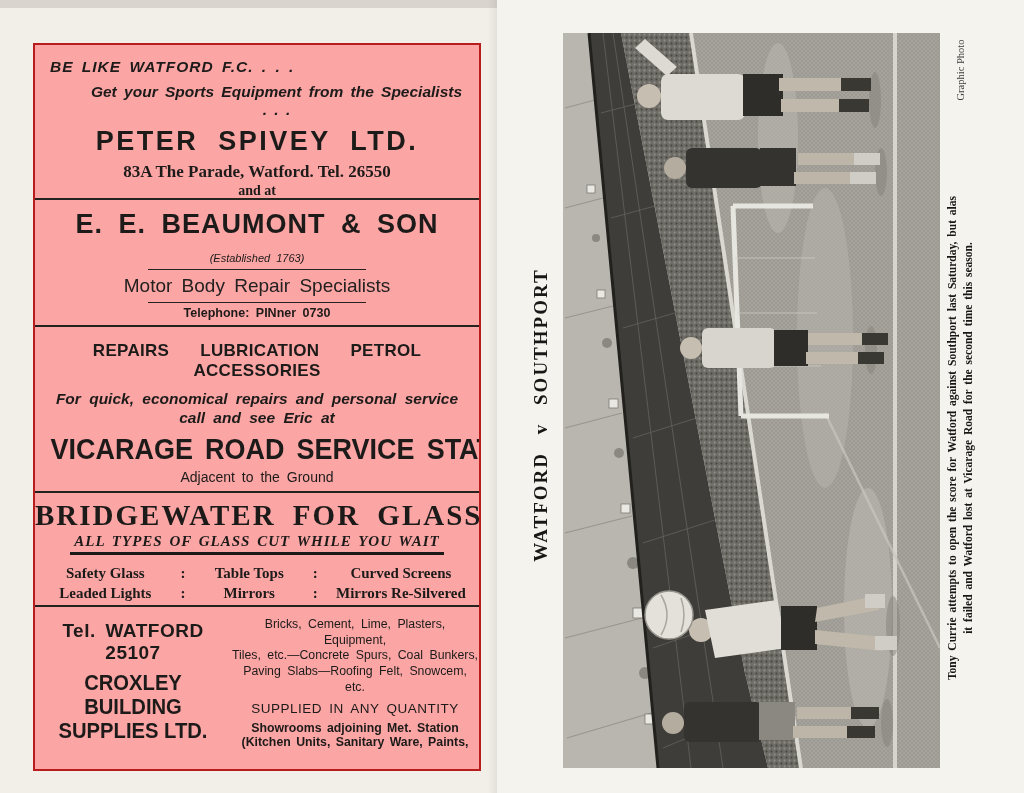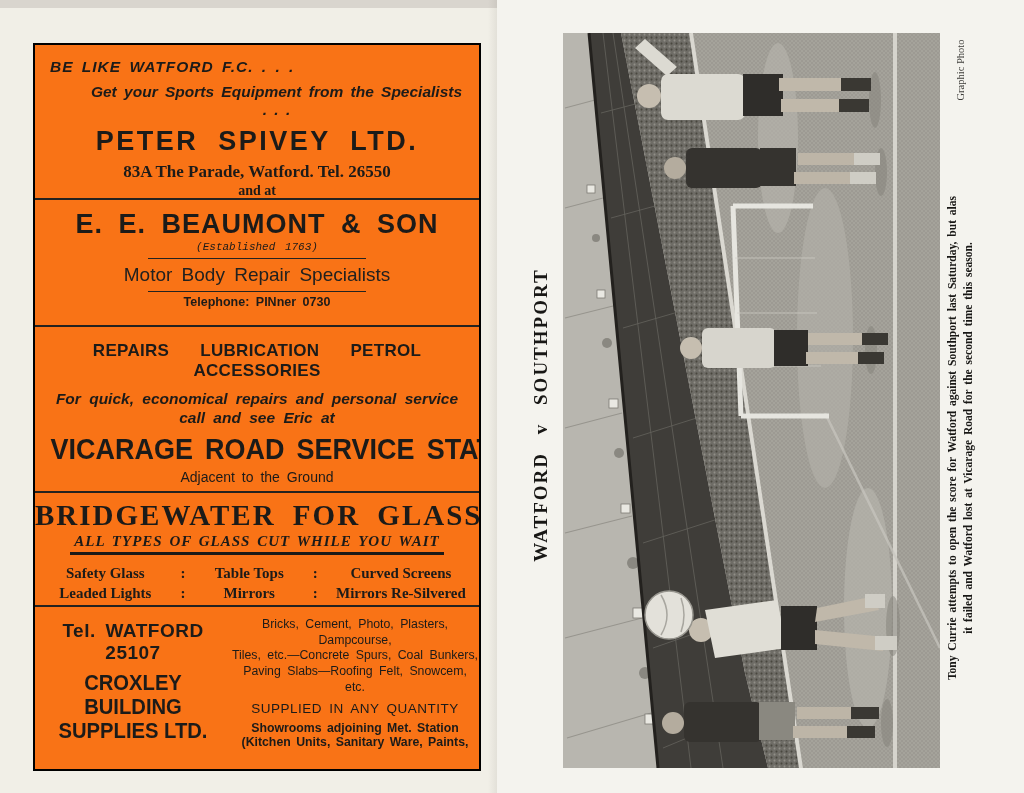--- a/index.html
+++ b/index.html
@@ -5,36 +5,36 @@
   html,body{margin:0;padding:0;background:#cfccc5;}
   #scan{position:relative;width:1024px;height:793px;background:#d9d5ce;overflow:hidden;
         font-family:"Liberation Sans",sans-serif;color:#1c1b19;}
   
   #page-left{position:absolute;left:0;top:8px;width:497px;height:785px;background:#f1efe7;}
   #page-right{position:absolute;left:497px;top:0;width:527px;height:793px;background:#f4f3ee;}
   #gutter{position:absolute;left:488px;top:0;width:30px;height:793px;
           background:linear-gradient(to right,rgba(0,0,0,0),rgba(90,85,75,.14) 45%,rgba(0,0,0,0));}
   .staple{position:absolute;width:4px;height:15px;background:#c9c5bd;border:1px solid #8f8b83;border-radius:2px;}
   
-  #adbox{position:absolute;left:33px;top:35px;width:444px;height:724px;border:2px solid #000000;
-         background:#f97316;box-sizing:content-box;}
+  #adbox{position:absolute;left:33px;top:35px;width:444px;height:724px;border:2px solid #b91c1c;
+         background:#fca5a5;box-sizing:content-box;}
   .ad{box-sizing:border-box;overflow:hidden;text-align:center;}
   .sep{border-bottom:2px solid #242320;}
   .serifb{font-family:"Liberation Serif",serif;font-weight:bold;}
   
   #ad-spivey{height:155px;}
   .sp-tag1{text-align:left;padding:13px 0 0 15px;font-size:15.5px;font-style:italic;letter-spacing:1px;word-spacing:3px;font-weight:bold;}
   .sp-tag2{text-align:center;padding:7px 16px 0 55px;font-size:15.5px;font-style:italic;word-spacing:3px;font-weight:bold;}
   .sp-name{margin-top:7px;font-size:27px;font-weight:bold;letter-spacing:2.5px;word-spacing:10px;}
   .sp-addr{font-family:"Liberation Serif",serif;font-weight:bold;font-size:17px;line-height:1.22;margin-top:5px;}
   .sp-andat{font-family:"Liberation Serif",serif;font-weight:bold;font-size:14px;line-height:1.2;}
   
   #ad-beaumont{height:127px;}
   .bm-name{margin-top:9px;font-size:27px;font-weight:bold;letter-spacing:1px;word-spacing:7px;}
-  .bm-est{font-family:Liberation Mono, monospace;font-style:italic;font-size:11px;margin-top:1px;word-spacing:3px;}
+  .bm-est{font-family:Liberation Sans, sans-serif;font-style:italic;font-size:11px;margin-top:12px;word-spacing:3px;}
   .bm-rule{width:218px;margin:5px auto 0;border-top:1.5px solid #242320;}
   .bm-spec{font-size:19px;margin-top:5px;word-spacing:4px;color:#22211f;}
   .bm-addr{font-size:15px;font-weight:bold;margin-top:10px;word-spacing:4px;letter-spacing:.4px;}
   .bm-tel{font-size:12.5px;font-weight:bold;margin-top:3px;word-spacing:3px;}
   
   #ad-station{height:166px;}
   .st-serv{margin-top:14px;font-size:17px;font-weight:bold;word-spacing:26px;letter-spacing:.3px;}
   .st-pitch{font-size:15.5px;font-style:italic;font-weight:bold;word-spacing:4px;line-height:1.25;margin-top:8px;}
   .st-name{margin-top:5px;font-size:29px;font-weight:bold;white-space:nowrap;transform:scaleX(.93);letter-spacing:0;word-spacing:5px;}
   .st-loc{font-size:14px;margin-top:3px;word-spacing:3px;}
@@ -129,21 +129,21 @@
         <div class="cx-left">
           <div class="cx-tel">Tel. WATFORD 25107</div>
           <div class="cx-name">
             <div>CROXLEY BUILDING</div>
             <div>SUPPLIES LTD.</div>
           </div>
           <div class="cx-trade">Builders Merchants</div>
         </div>
         <div class="cx-right">
           <div class="cx-prod">
-            <div>Bricks, Cement, Photo, Plasters, Dampcourse,</div>
+            <div>Bricks, Cement, Lime, Plasters, Equipment,</div>
             <div>Tiles, etc.—Concrete Spurs, Coal Bunkers,</div>
             <div>Paving Slabs—Roofing Felt, Snowcem, etc.</div>
           </div>
           <div class="cx-sup">SUPPLIED IN ANY QUANTITY</div>
           <div class="cx-show">Showrooms adjoining Met. Station</div>
           <div class="cx-show2">(Kitchen Units, Sanitary Ware, Paints, etc.)</div>
 
         </div>
 
       </section>

